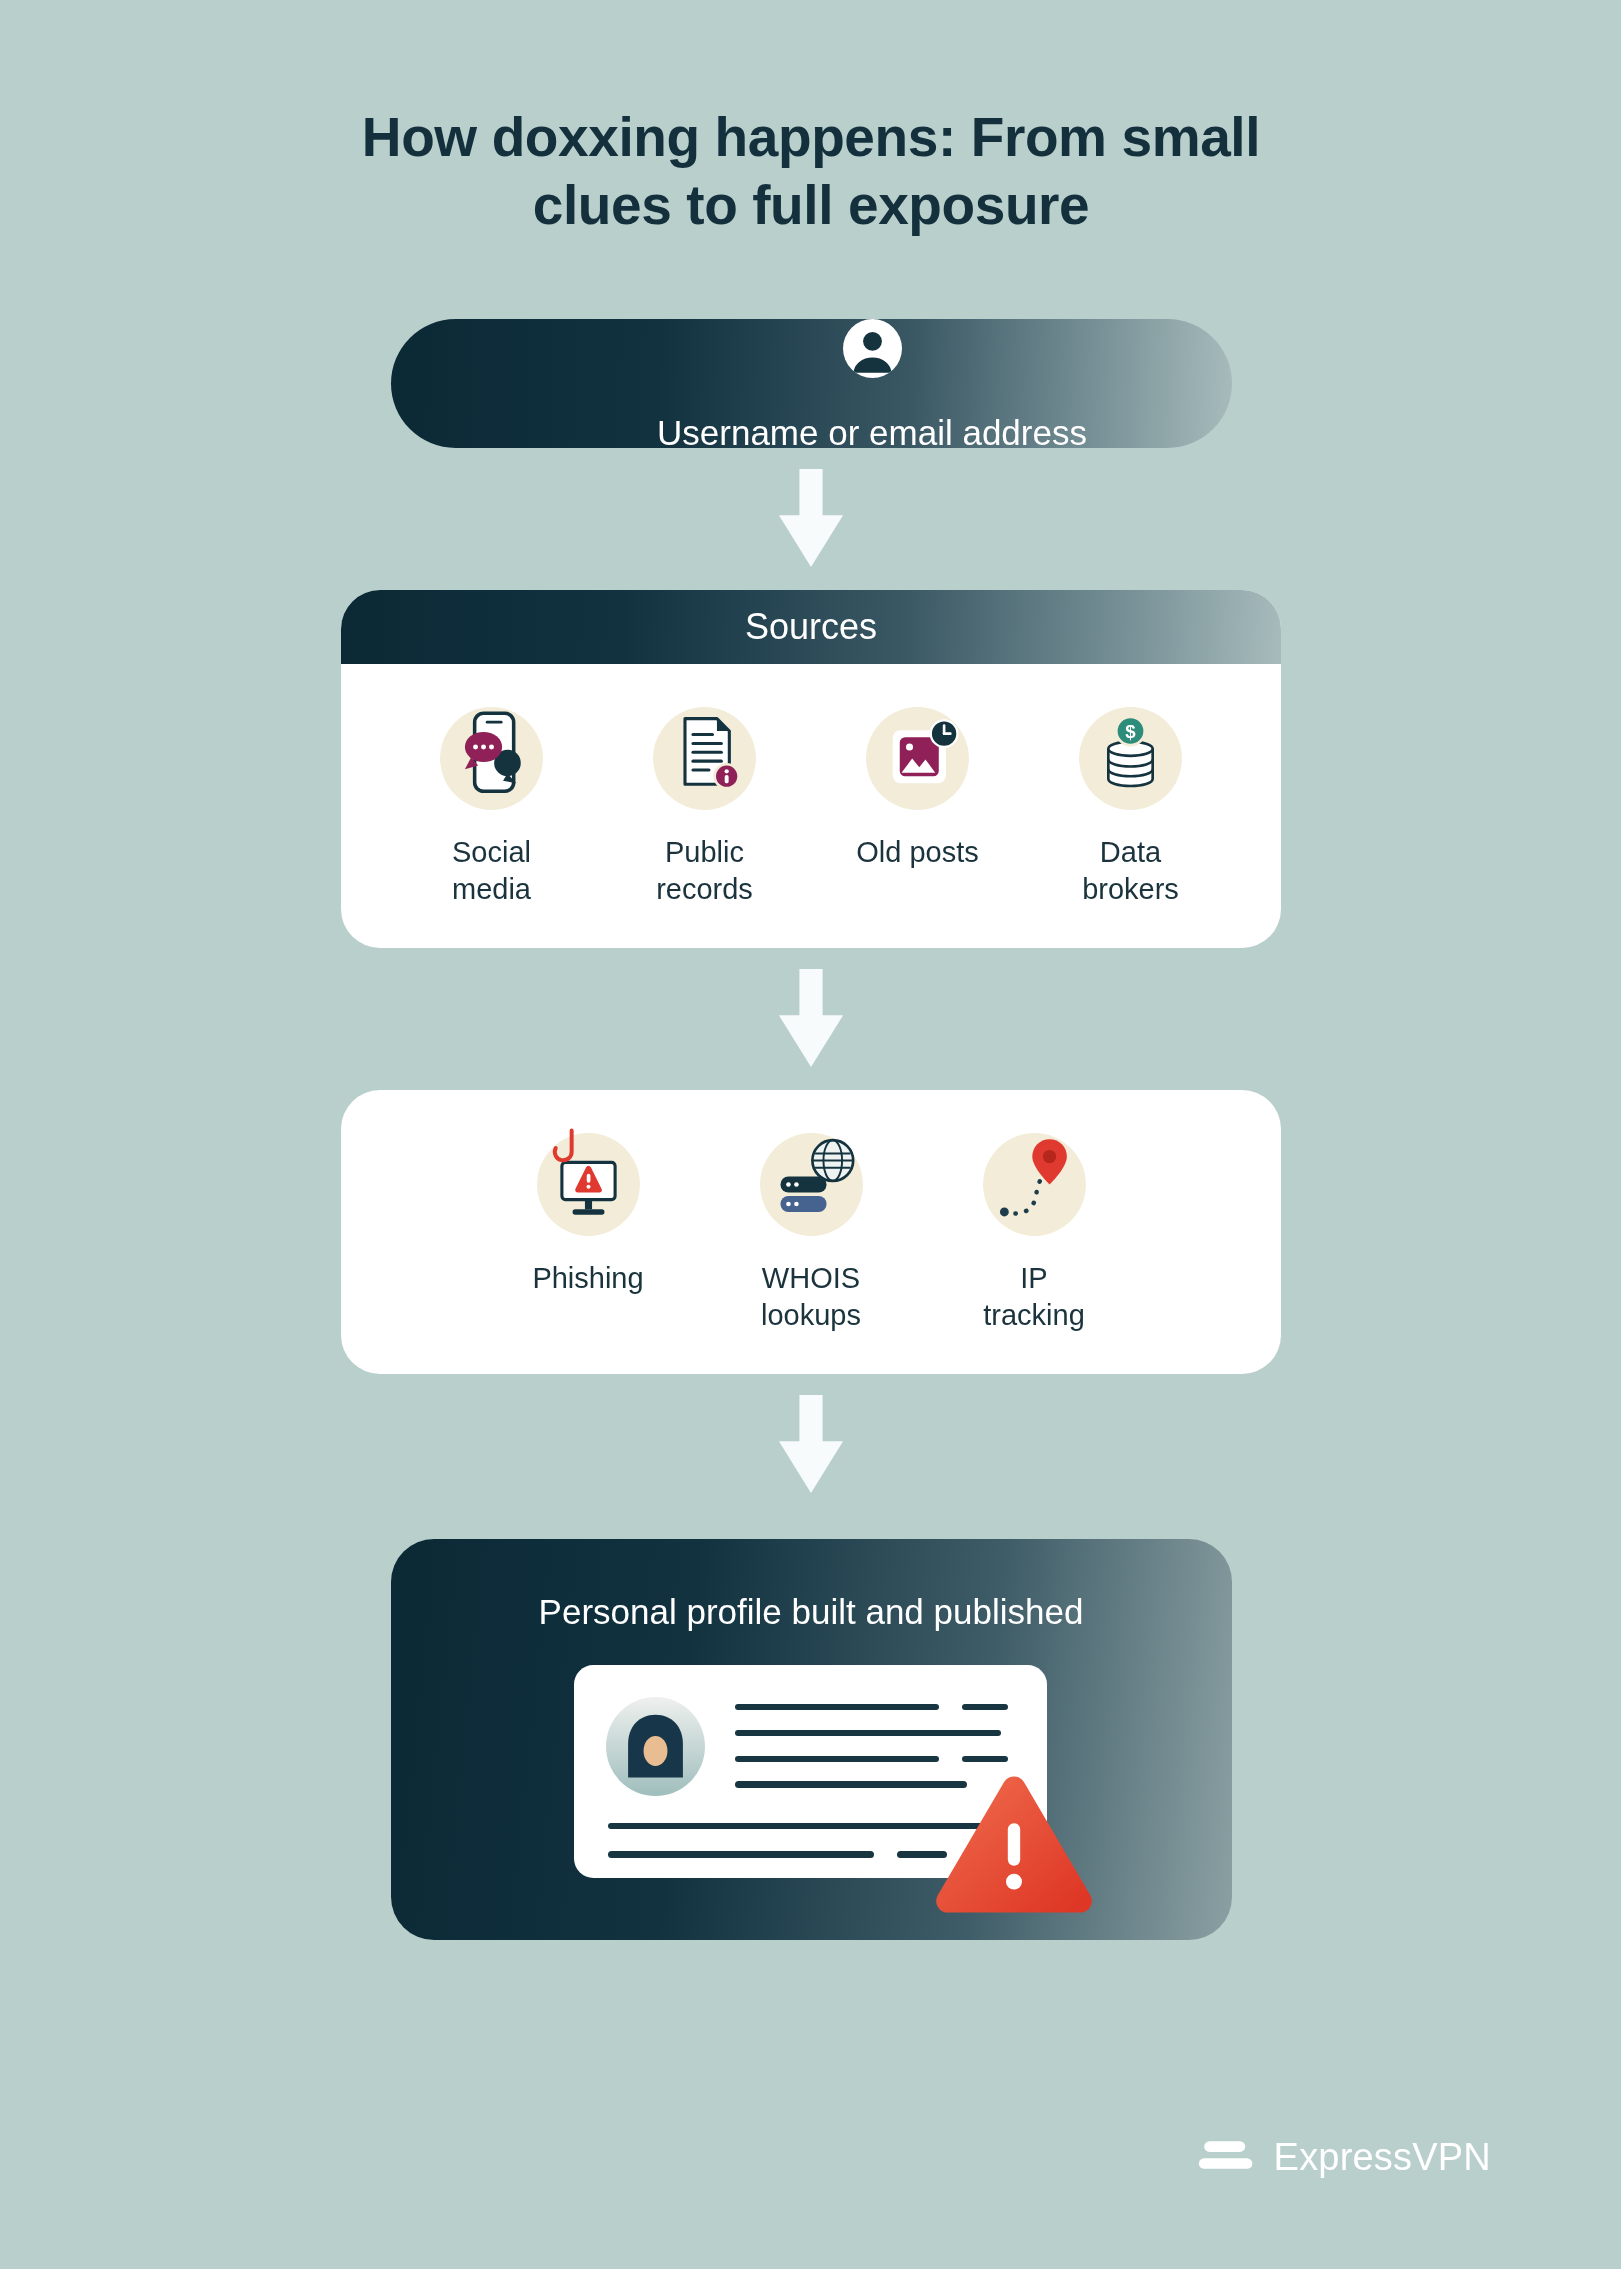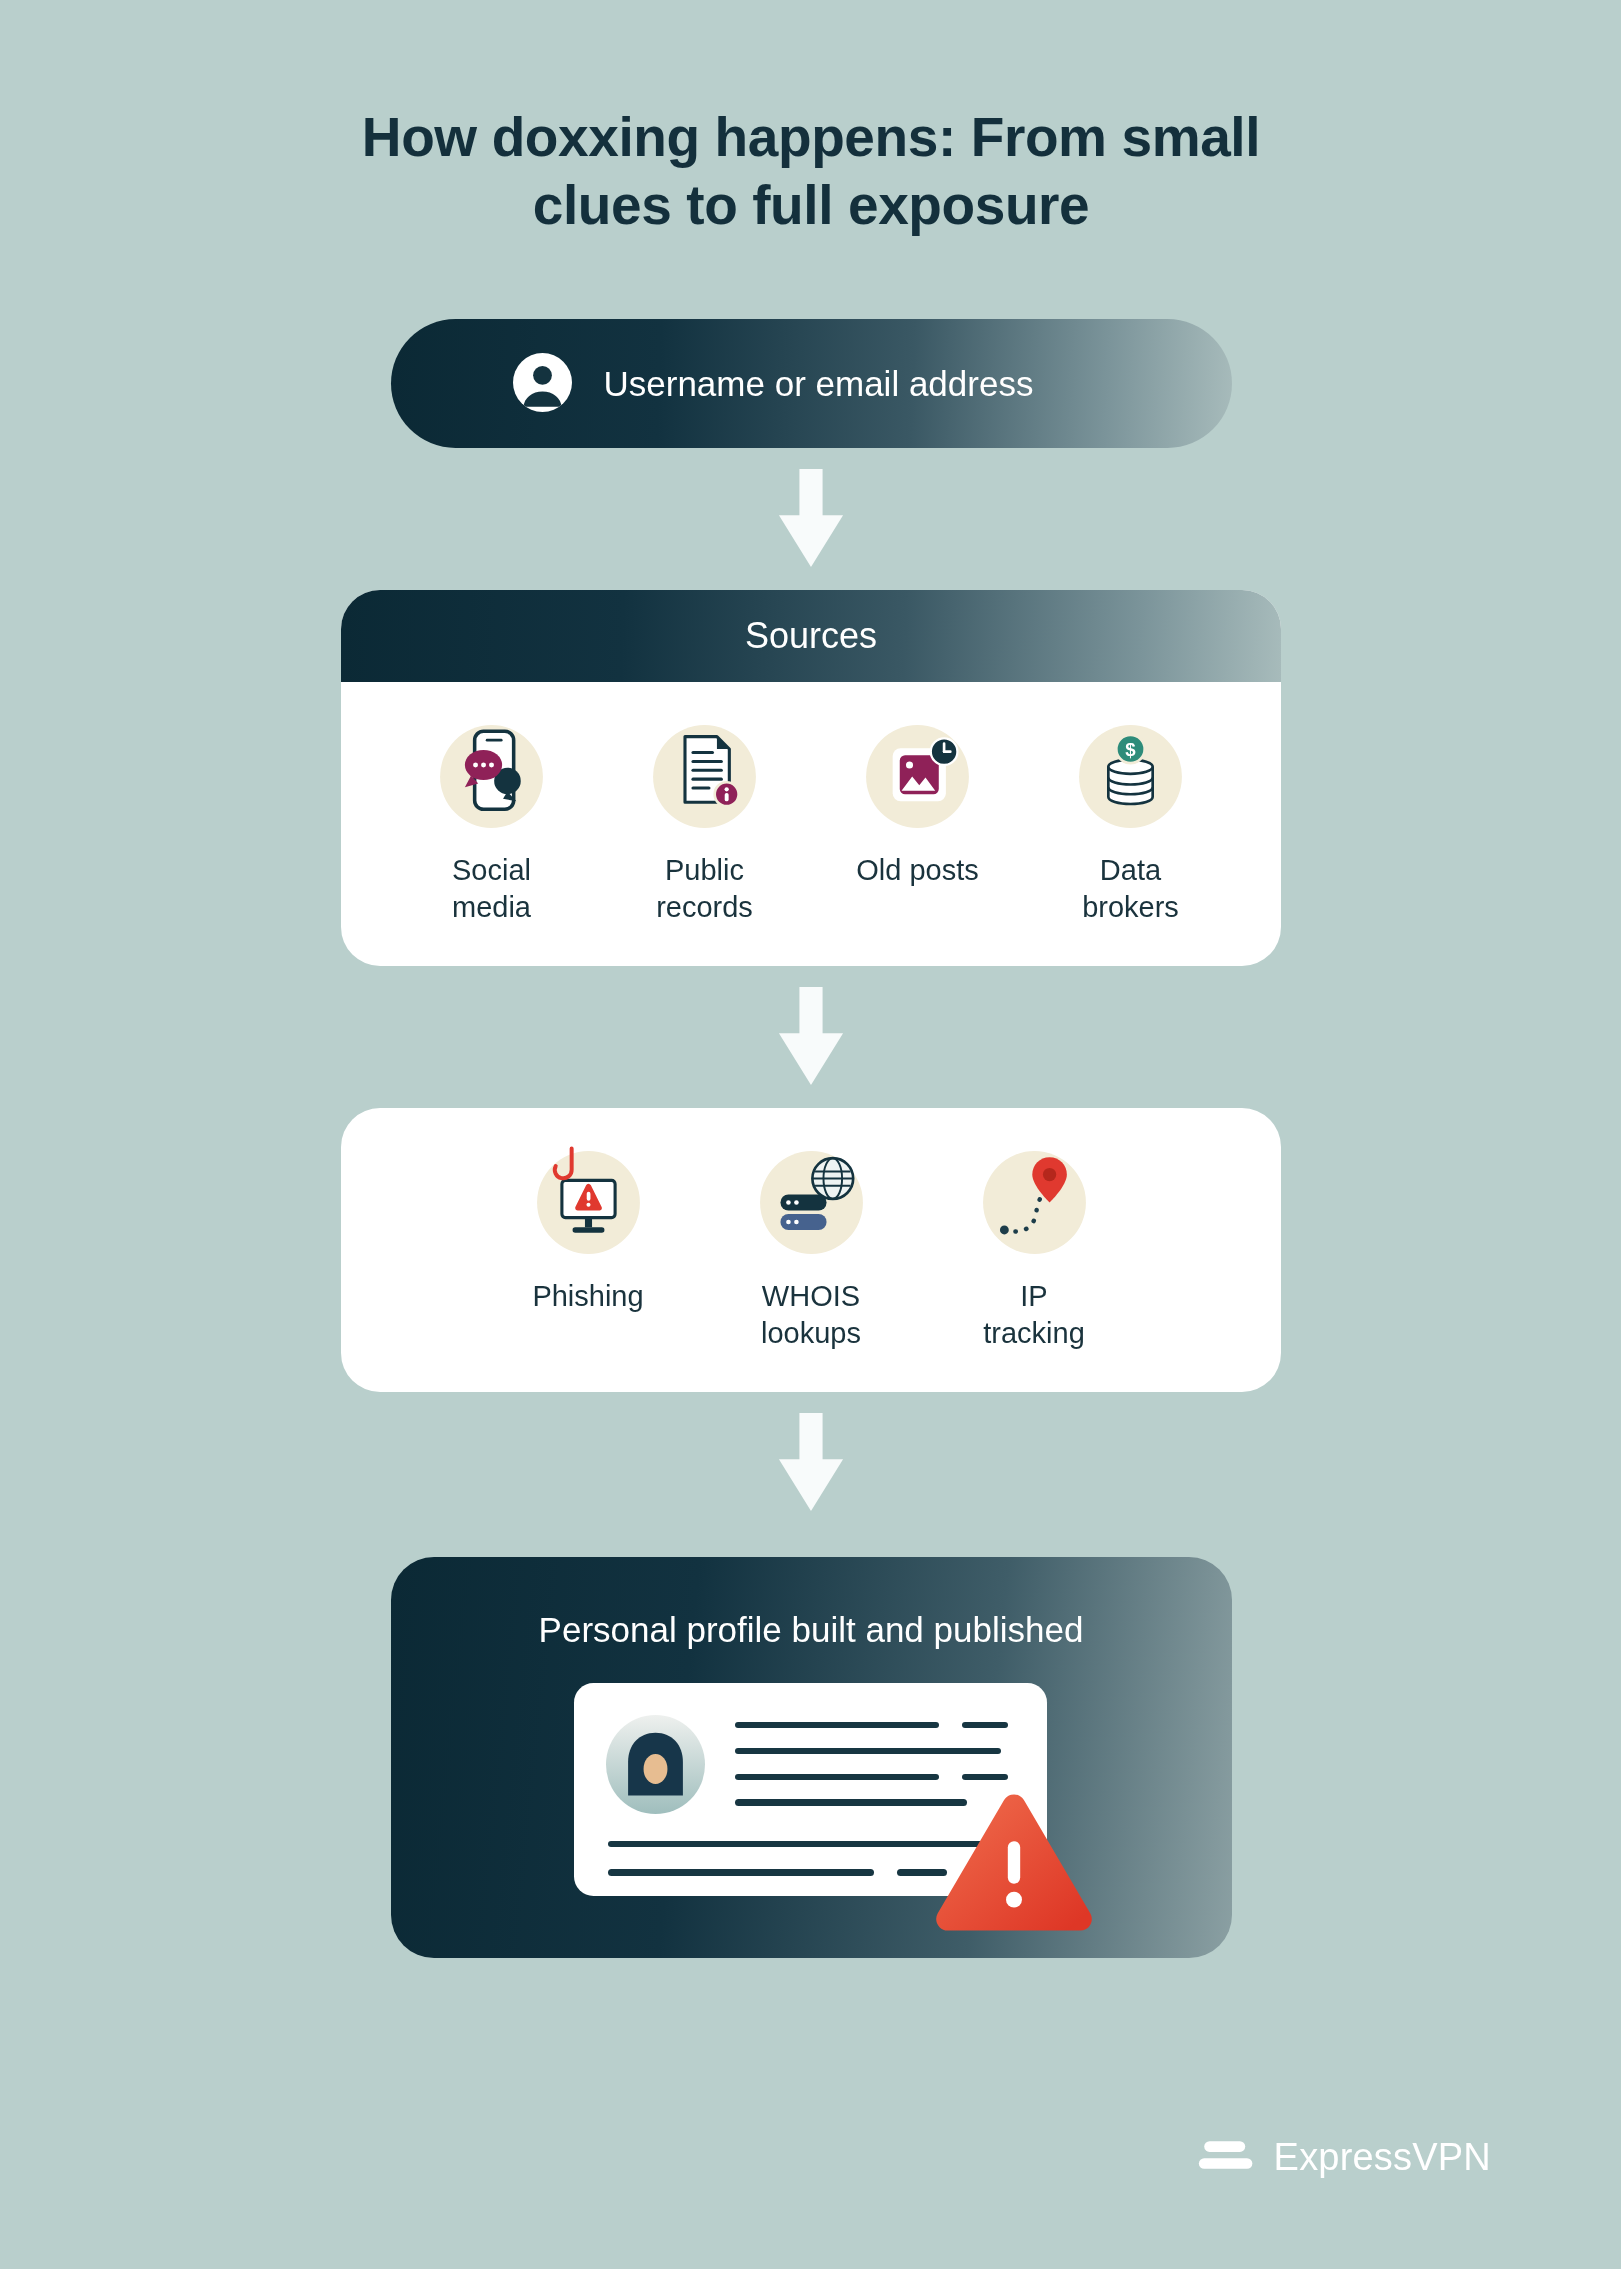--- a/index.html
+++ b/index.html
@@ -21,32 +21,32 @@
     text-align: center;
     font-size: 55px; line-height: 1.24; font-weight: 700;
     color: #14303c; letter-spacing: -0.4px;
   }
   .pill {
     margin-top: 80px;
     width: 841px; height: 129px;
     border-radius: 71px;
     background: linear-gradient(92deg, #0b2935 0%, #123240 32%, #3a5864 62%, #7b949a 85%, #a7bbbb 100%);
     display: flex; align-items: center;
-    padding-left: 122px; gap: 32px;
+    padding-left: 122px; gap: 32px; flex-direction: column;
   }
   .pill-label { color: #ffffff; font-size: 35px; font-weight: 500; }
   .arrow { margin: 21px 0 23px; line-height: 0; }
   .card {
     width: 940px;
     border-radius: 39px;
     overflow: hidden;
     background: #ffffff;
   }
   .card-header {
-    height: 92px;
+    height: 74px;
     display: flex; align-items: center; justify-content: center;
     background: linear-gradient(92deg, #0b2935 0%, #123240 30%, #3a5864 60%, #7b949a 85%, #a7bbbb 100%);
   }
   .card-header-label { color: #ffffff; font-size: 36px; font-weight: 500; }
   .card-body {
     display: flex; justify-content: center;
     padding: 28px 0 41px;
   }
   .item { width: 213px; display: flex; flex-direction: column; align-items: center; }
   .tactics-body .item { width: 223px; }

